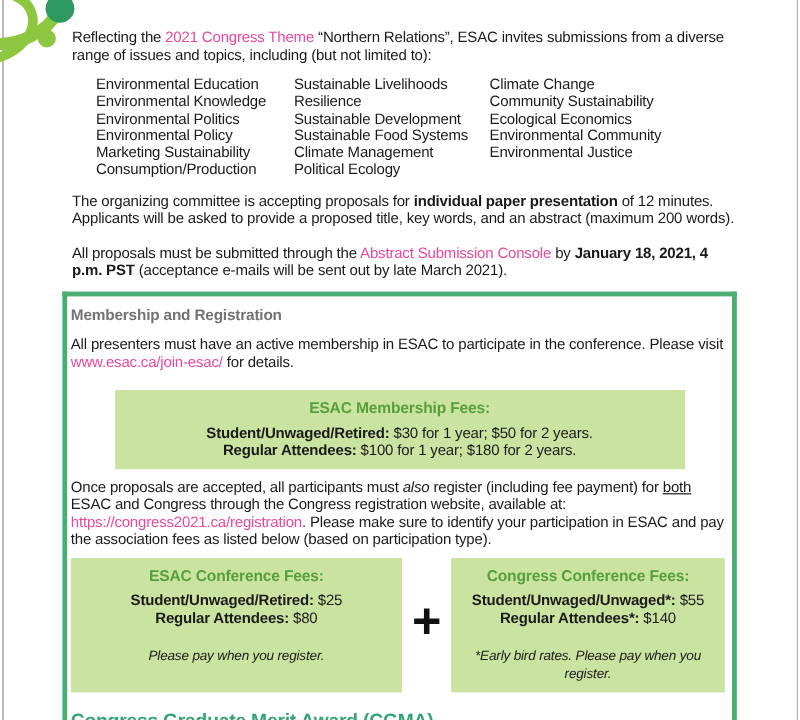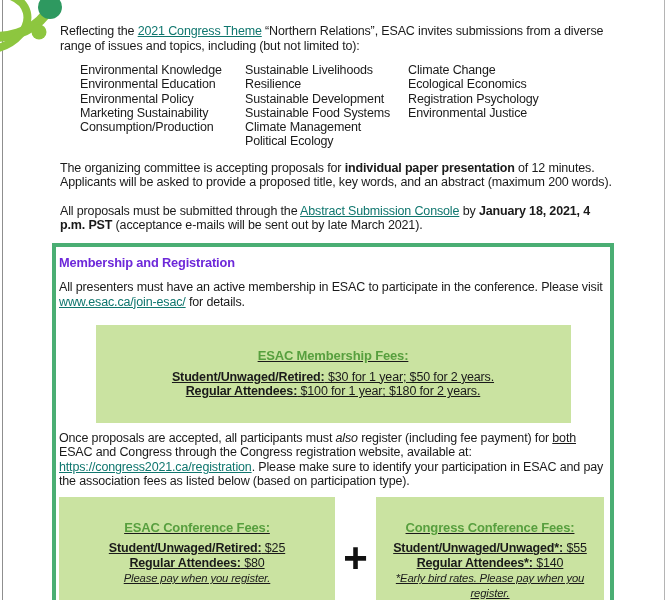--- a/index.html
+++ b/index.html
@@ -12,46 +12,45 @@
     line-height:14.5px;
     color:#1a1a1a;
     letter-spacing:-0.15px;
     overflow:hidden;
   }
   .edge-left  { position:absolute; left:2px;  top:0; bottom:0; width:1px; background:#8f8f8f; }
   .edge-right { position:absolute; left:664px; top:0; bottom:0; width:1px; background:#b4b4b4; }
   .logo { position:absolute; left:0; top:0; width:130px; height:70px; }
   .content { position:relative; padding:24px 55px 0 60px; }
   p.para { margin:0; }
-  a.link { color:#0f766e; text-decoration:underline; cursor:pointer; }
+  a.link { color:#ec4899; cursor:pointer; }
   b { font-weight:bold; }
   .gap10 { height:10px; } .gap12 { height:12px; } .gap14 { height:14px; }
 
   .topics { display:flex; margin:10px 0 0 20px; line-height:14.3px; }
   .topics .col1 { width:165px; }
   .topics .col2 { width:163px; }
   .topics .col3 { width:auto; }
 
   .section {
     margin:10px -2px 0 -8px;
     border:4px solid #4aae73;
     border-bottom:none;
     padding:9px 3px 30px 3px;
     min-height:380px;
   }
-  .section-heading { color:#6d28d9; font-weight:bold; font-size:12.8px; margin-bottom:10px; }
+  .section-heading { color:#737373; font-weight:bold; font-size:12.8px; margin-bottom:10px; }
 
   .fees-box {
     background:#cae3a1;
     text-align:center;
-    padding:24px 6px;
-    text-decoration:underline;
+    padding:8px 6px;
   }
   .fees-box .fees-title { color:#579f3e; font-weight:bold; font-size:13px; margin-bottom:6px; }
-  .fees-box .fee-note { font-style:italic; font-size:11.3px; margin-top:1px;text-align:center; }
+  .fees-box .fee-note { font-style:italic; font-size:11.3px; margin-top:18px;text-align:center; }
   .membership-fees { width:475px; margin:6px auto 8px auto; }
 
   .fee-row { display:flex; align-items:stretch; margin-top:8px; }
   .fee-row .box-left  { width:276px; }
   .fee-row .plus-wrap { width:41px; display:flex; align-items:center; justify-content:center; }
   .fee-row .plus-sign { font-size:42px; font-weight:bold; line-height:1; color:#111; margin-top:-6px; }
   .fee-row .box-right { width:228px; }
 
   .cgma-heading { color:#36a376; font-weight:bold; font-size:16px; margin:18px 0 12px 0; }
   u { text-decoration:underline; }
@@ -71,38 +70,40 @@
   <circle cx="50" cy="7" r="12" fill="#2E9960"></circle>
   <circle cx="39" cy="32" r="7.5" fill="#8DC63F"></circle>
 </svg>
 
 <div class="content">
 
   <p class="para"><span>Reflecting the </span><a class="link">2021 Congress Theme</a><span> “Northern Relations”, ESAC invites submissions from a diverse range of issues and topics, including (but not limited to):</span></p>
 
   <div class="topics">
     <div class="col1">
+      <div>Environmental Education</div>
       <div>Environmental Knowledge</div>
-      <div>Environmental Education</div>
+      <div>Environmental Politics</div>
       <div>Environmental Policy</div>
       <div>Marketing Sustainability</div>
       <div>Consumption/Production</div>
     </div>
     <div class="col2">
       <div>Sustainable Livelihoods</div>
       <div>Resilience</div>
       <div>Sustainable Development</div>
       <div>Sustainable Food Systems</div>
       <div>Climate Management</div>
       <div>Political Ecology</div>
     </div>
     <div class="col3">
       <div>Climate Change</div>
+      <div>Community Sustainability</div>
       <div>Ecological Economics</div>
-      <div>Registration Psychology</div>
+      <div>Environmental Community</div>
       <div>Environmental Justice</div>
     </div>
   </div>
 
   <div class="gap12"></div>
   <p class="para"><span>The organizing committee is accepting proposals for </span><b>individual paper presentation</b><span> of 12 minutes. Applicants will be asked to provide a proposed title, key words, and an abstract (maximum 200 words).</span></p>
 
   <div class="gap14"></div>
   <p class="para"><span>All proposals must be submitted through the </span><a class="link">Abstract Submission Console</a><span> by </span><b>January 18, 2021, 4 p.m. PST</b><span> (acceptance e-mails will be sent out by late March 2021).</span></p>
 

